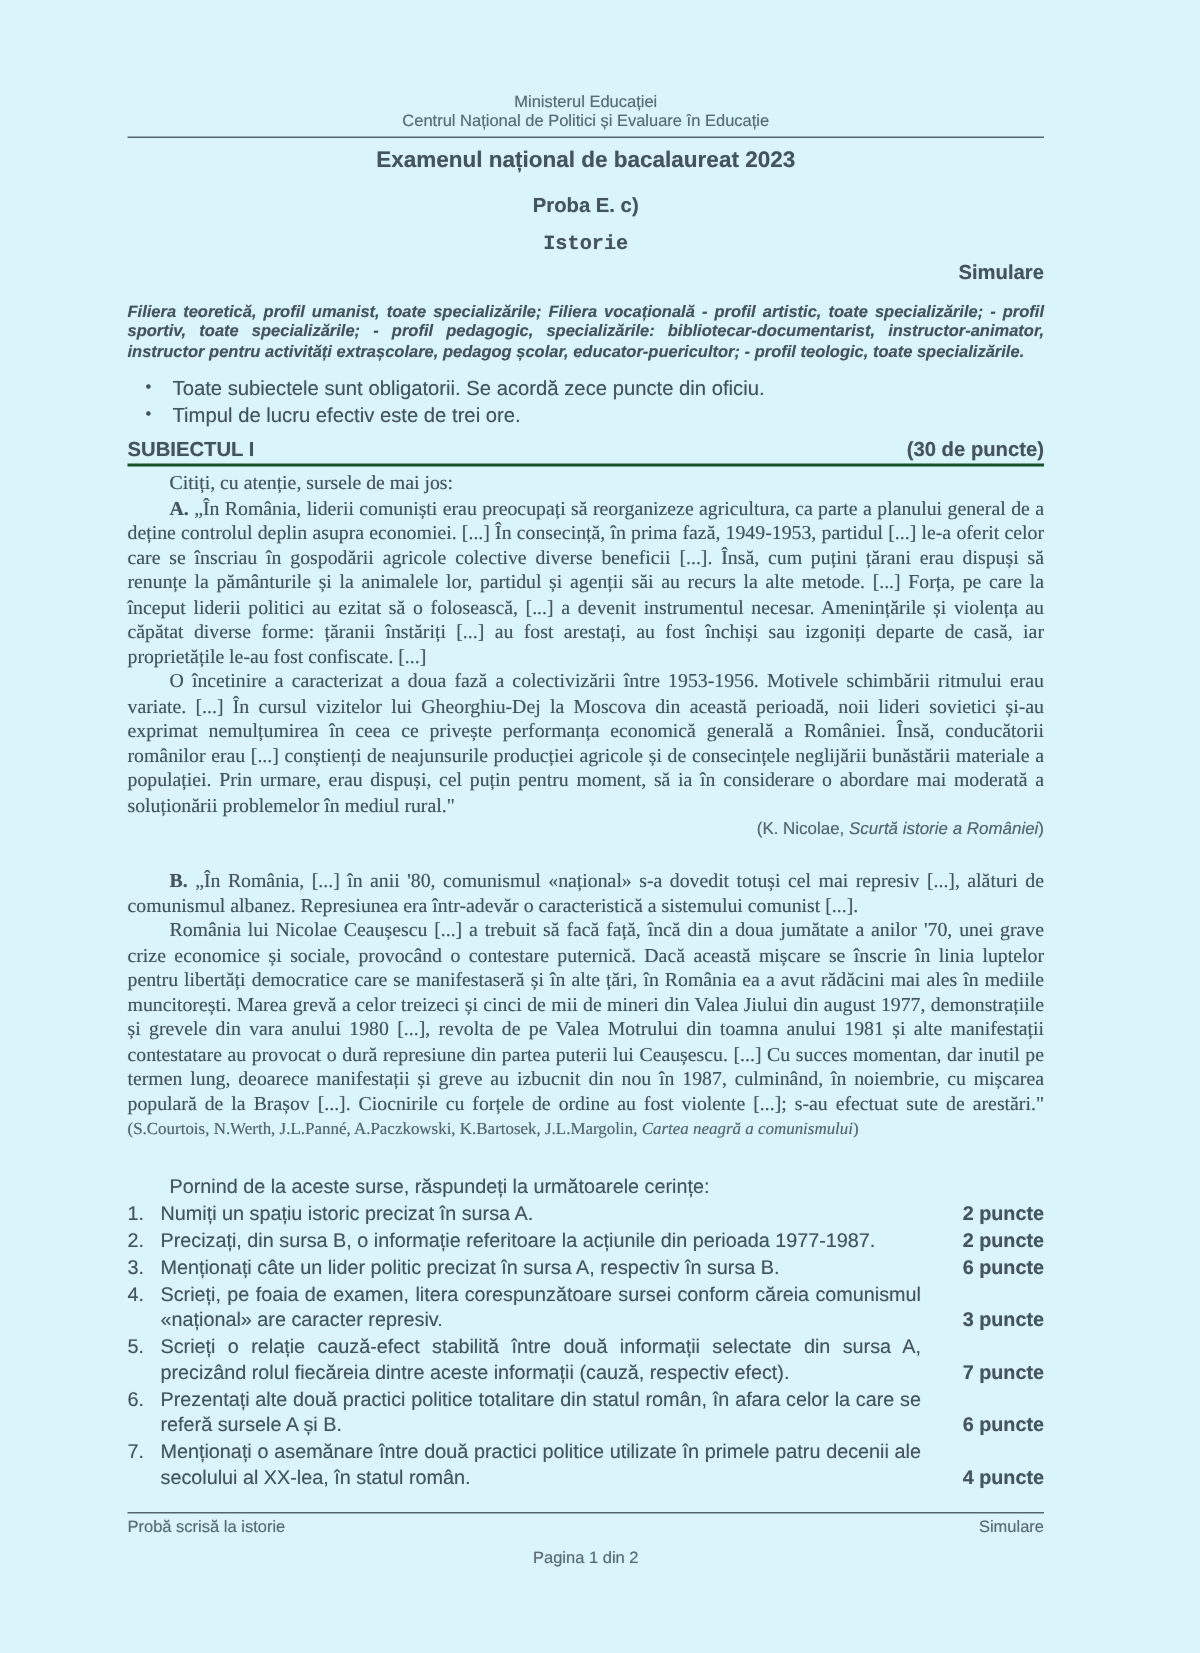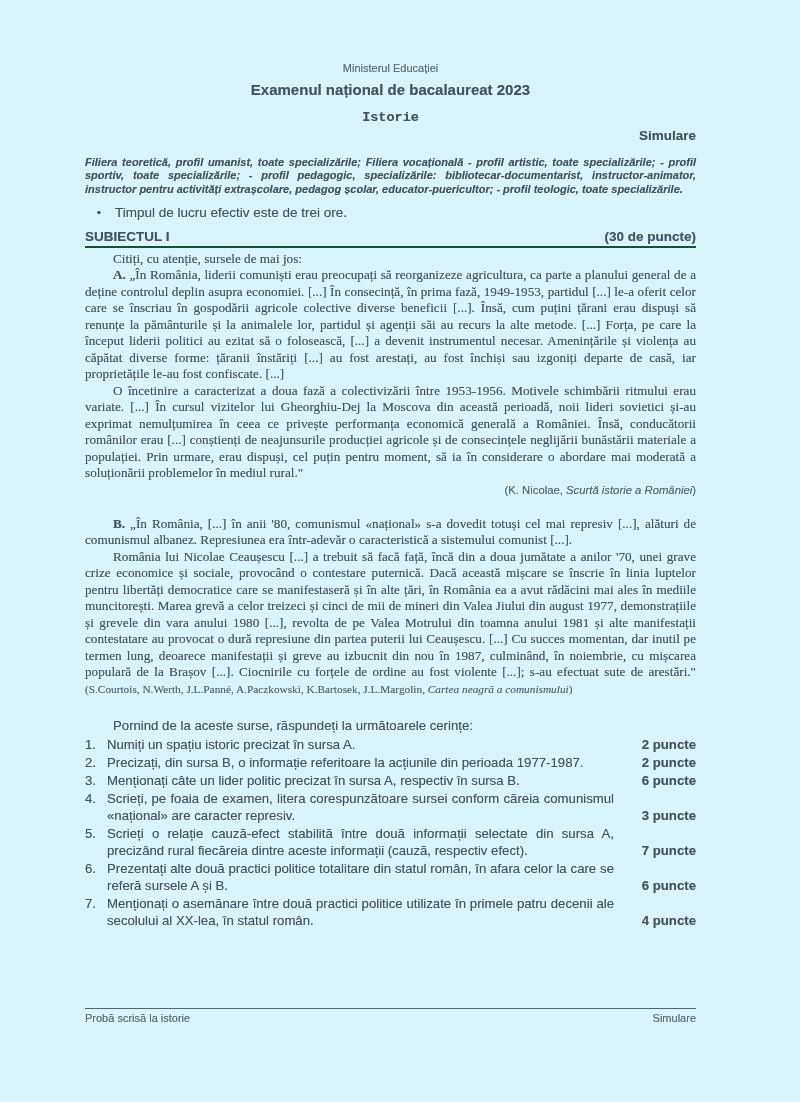--- a/index.html
+++ b/index.html
@@ -75,30 +75,33 @@
   }
   .footer-row{display:flex;justify-content:space-between;}
   .footer-page{text-align:center;margin-top:9px;}
 </style>
 </head>
 <body>
 
 <div class="page">
 
   <div class="h-small">Ministerul Educației</div>
+  <div class="h-small h-rule">Centrul Național de Politici și Evaluare în Educație</div>
 
   <div class="exam-title">Examenul național de bacalaureat 2023</div>
+  <div class="paper">Proba E. c)</div>
   <div class="discipline">Istorie</div>
   <div class="session">Simulare</div>
 
   <div class="eligibility">Filiera teoretică, profil umanist, toate specializările; Filiera vocațională - profil artistic, toate specializările; - profil sportiv, toate specializările; - profil pedagogic, specializările: bibliotecar-documentarist, instructor-animator, instructor pentru activități extrașcolare, pedagog școlar, educator-puericultor; - profil teologic, toate specializările.</div>
 
   <ul class="notes">
     <li>
       <span class="bullet">•</span>
+      <span>Toate subiectele sunt obligatorii. Se acordă zece puncte din oficiu.</span>
     </li>
     <li>
       <span class="bullet">•</span>
       <span>Timpul de lucru efectiv este de trei ore.</span>
     </li>
   </ul>
 
   <div class="section-row">
     <span>SUBIECTUL I</span>
     <span>(30 de puncte)</span>
@@ -134,35 +137,36 @@
       <span class="qtext">Menționați câte un lider politic precizat în sursa A, respectiv în sursa B.</span>
       <span class="qpoints">6 puncte</span>
     </div>
     <div class="task">
       <span class="qnum">4.</span>
       <span class="qtext">Scrieți, pe foaia de examen, litera corespunzătoare sursei conform căreia comunismul «național» are caracter represiv.</span>
       <span class="qpoints">3 puncte</span>
     </div>
     <div class="task">
       <span class="qnum">5.</span>
-      <span class="qtext">Scrieți o relație cauză-efect stabilită între două informații selectate din sursa A, precizând rural fiecăreia dintre aceste informații (cauză, respectiv efect).</span>
+      <span class="qtext">Scrieți o relație cauză-efect stabilită între două informații selectate din sursa A, precizând rolul fiecăreia dintre aceste informații (cauză, respectiv efect).</span>
       <span class="qpoints">7 puncte</span>
     </div>
     <div class="task">
       <span class="qnum">6.</span>
       <span class="qtext">Prezentați alte două practici politice totalitare din statul român, în afara celor la care se referă sursele A și B.</span>
       <span class="qpoints">6 puncte</span>
     </div>
     <div class="task">
       <span class="qnum">7.</span>
       <span class="qtext">Menționați o asemănare între două practici politice utilizate în primele patru decenii ale secolului al XX-lea, în statul român.</span>
       <span class="qpoints">4 puncte</span>
     </div>
   </div>
 
   <div class="footer">
     <div class="footer-row">
       <span>Probă scrisă la istorie</span>
       <span>Simulare</span>
     </div>
+    <div class="footer-page">Pagina 1 din 2</div>
   </div>
 
 </div>
 
 </body></html>

